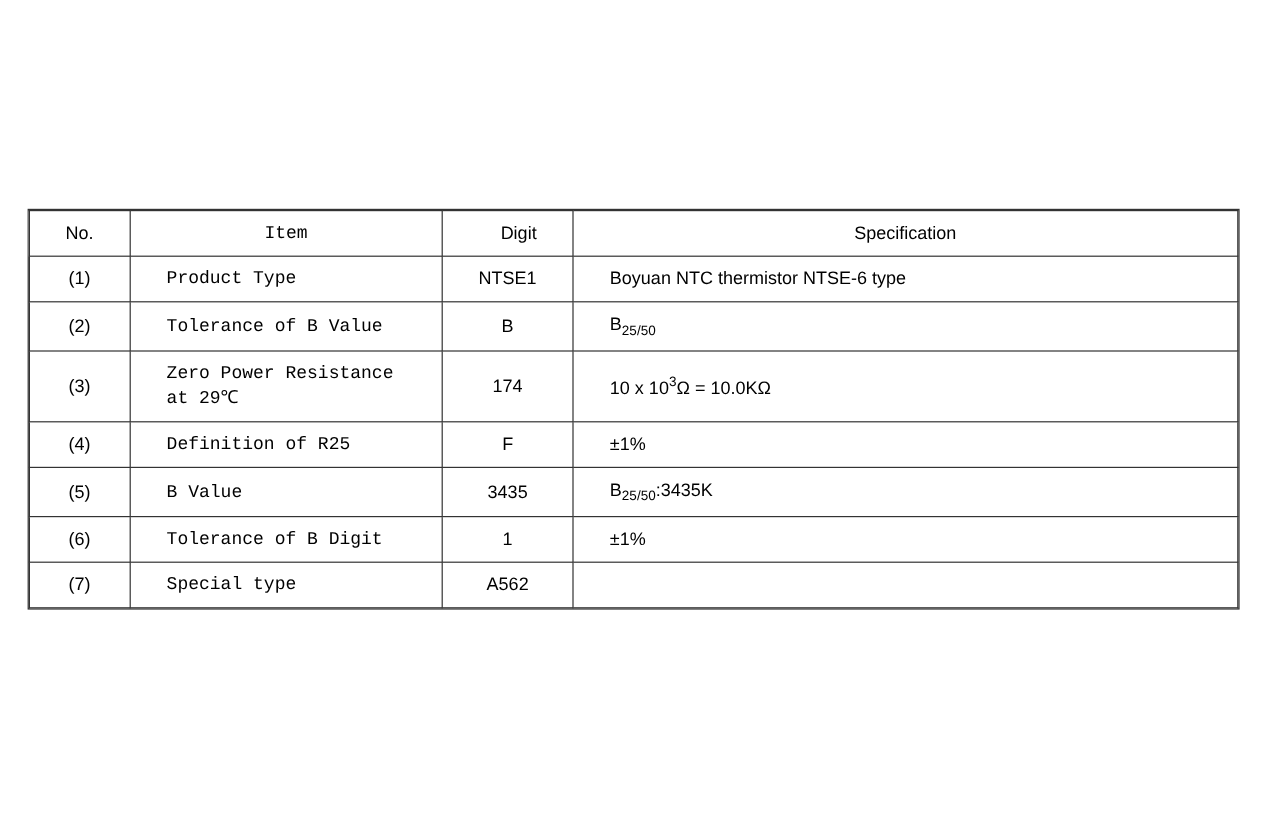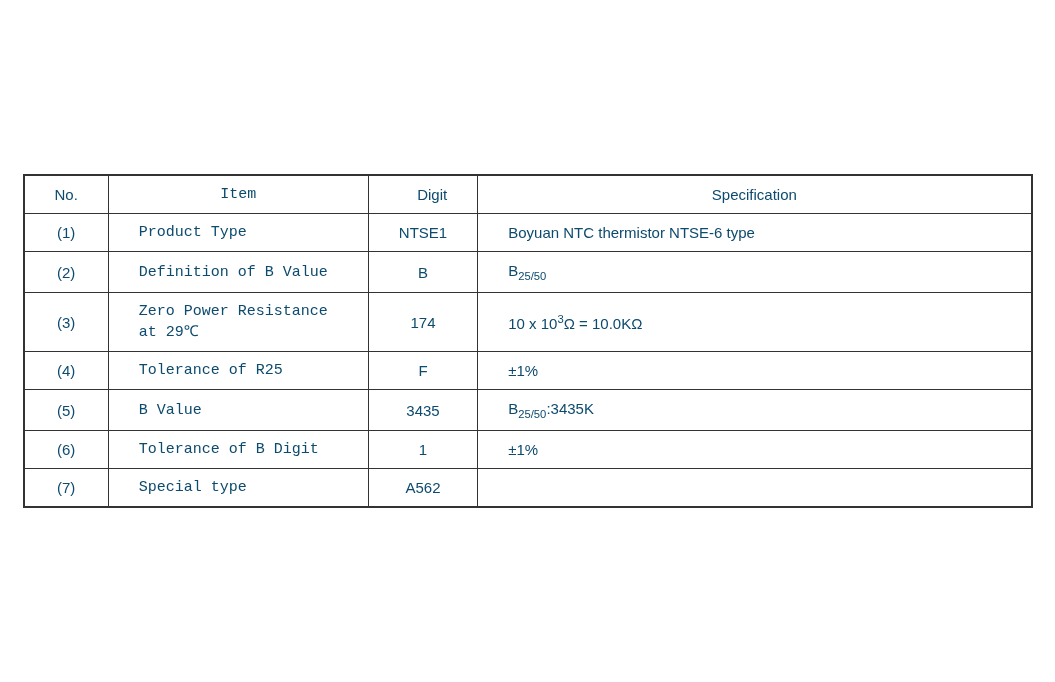--- a/index.html
+++ b/index.html
@@ -29,21 +29,21 @@
       width: 100%;
       border-collapse: collapse;
       border: 1.5px solid #333;
     }
 
     th, td {
       border: 1.5px solid #333;
       padding: 10px 30px;
       text-align: left;
       vertical-align: middle;
-      color: #0c4a6e;
+      color: #000000;
     }
 
     th {
       text-align: center;
       font-weight: normal;
       background: #ffffff;
     }
 
     .col-no {
       width: 80px;
@@ -95,35 +95,35 @@
 
       <tr>
         <td class="col-no center">(1)</td>
         <td class="col-item">Product Type</td>
         <td class="col-digit center">NTSE1</td>
         <td class="col-spec">Boyuan NTC thermistor NTSE-6 type</td>
       </tr>
 
       <tr>
         <td class="col-no center">(2)</td>
-        <td class="col-item">Definition of  B Value</td>
+        <td class="col-item">Tolerance of  B Value</td>
         <td class="col-digit center">B</td>
         <td class="col-spec">B<sub>25/50</sub></td>
       </tr>
 
       <tr>
         <td class="col-no center">(3)</td>
         <td class="col-item">Zero Power Resistance at 29℃</td>
         <td class="col-digit center">174</td>
         <td class="col-spec">10 x 10<sup>3</sup>Ω = 10.0KΩ</td>
       </tr>
 
       <tr>
         <td class="col-no center">(4)</td>
-        <td class="col-item">Tolerance of R25</td>
+        <td class="col-item">Definition of R25</td>
         <td class="col-digit center">F</td>
         <td class="col-spec">±1%</td>
       </tr>
 
       <tr>
         <td class="col-no center">(5)</td>
         <td class="col-item">B Value</td>
         <td class="col-digit center">3435</td>
         <td class="col-spec">B<sub>25/50</sub>:3435K</td>
       </tr>

